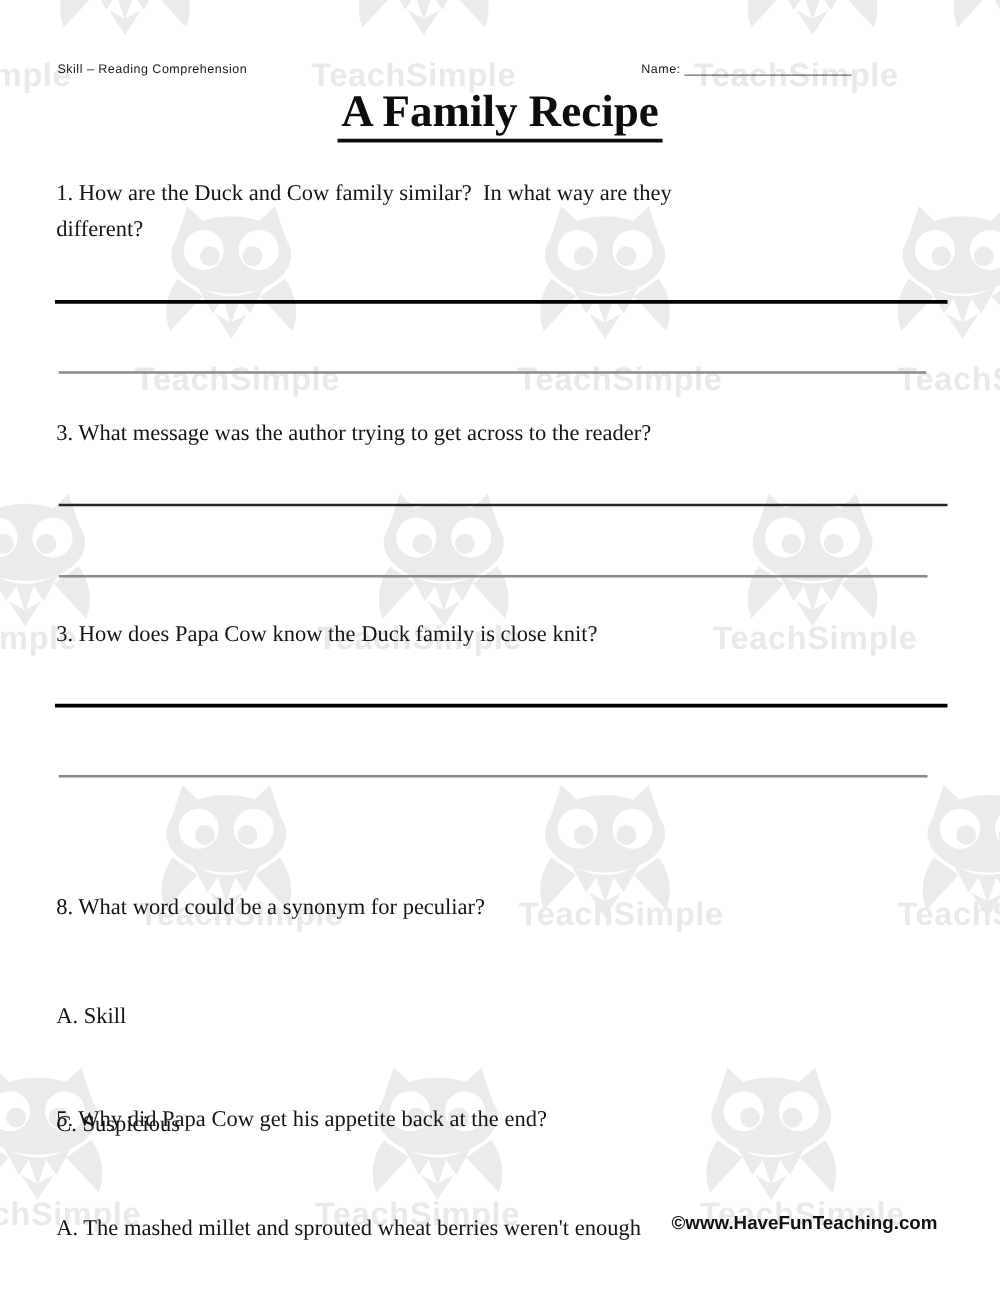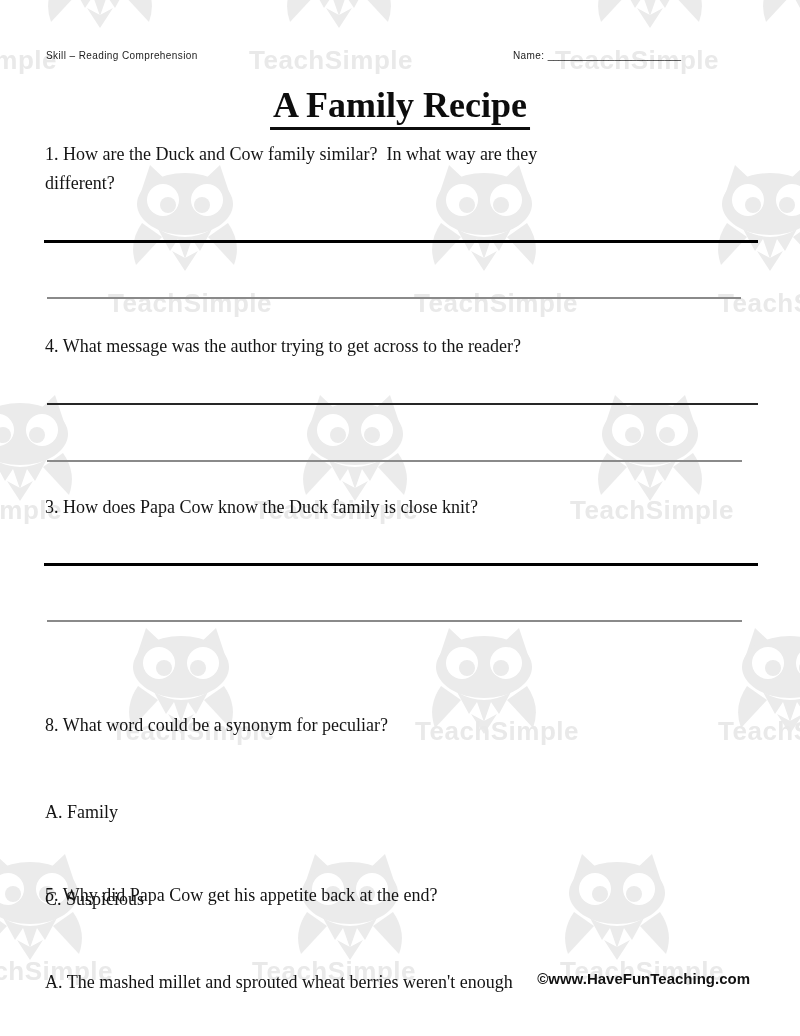--- a/index.html
+++ b/index.html
@@ -20,21 +20,21 @@
   .content { position:absolute; inset:0; z-index:1; }
   .hdr {
     position:absolute; top:50px;
     font-family:"Liberation Sans", sans-serif; font-size:10px;
     letter-spacing:0.4px; color:#1b1b1b;
   }
   #skill-label { left:46px; }
   #name-wrap { left:513px; }
   #name-blank { letter-spacing:0; color:#1b1b1b; }
   .title {
-    position:absolute; top:84px; left:50%; transform:translateX(-50%);
+    position:absolute; top:68px; left:50%; transform:translateX(-50%);
     font-family:"Liberation Serif", serif; font-weight:bold; font-size:36px;
     color:#0d0d0d; border-bottom:3px solid #0d0d0d; padding:0 3px 1px 3px;
     white-space:nowrap;
   }
   .q {
     position:absolute; left:45px; width:722px;
     font-size:18px; line-height:29px; color:#141414; white-space:pre-wrap;
   }
   .q .optline { white-space:pre-wrap; }
   .answer-line { position:absolute; }
@@ -348,33 +348,33 @@
     <div class="hdr" id="name-wrap"><span>Name:</span> <span id="name-blank">________________________</span></div>
 
     <div class="title">A Family Recipe</div>
 
     <div class="q" style="top:140px;">1. How are the Duck and Cow family similar?  In what way are they
 different?</div>
 
     <div class="answer-line line-thick" style="left:44px; top:240px; width:714px;"></div>
     <div class="answer-line line-thin" style="left:47px; top:297px; width:694px;"></div>
 
-    <div class="q" style="top:332px;">4. What message was the author trying to get across to the reader?</div>
+    <div class="q" style="top:332px;">3. What message was the author trying to get across to the reader?</div>
 
     <div class="answer-line line-mid" style="left:47px; top:403px; width:711px;"></div>
     <div class="answer-line line-thin" style="left:47px; top:460px; width:695px;"></div>
 
     <div class="q" style="top:493px;">3. How does Papa Cow know the Duck family is close knit?</div>
 
     <div class="answer-line line-thick" style="left:44px; top:563px; width:714px;"></div>
     <div class="answer-line line-thin" style="left:47px; top:620px; width:695px;"></div>
 
     <div class="q" style="top:653px;">
       <div>8. What word could be a synonym for peculiar?</div>
-      <div class="optline">A. Family</div>
+      <div class="optline">A. Skill</div>
       <div class="optline">C. Suspicious</div>
       
     </div>
 
     <div class="q" style="top:823px;">
       <div>5. Why did Papa Cow get his appetite back at the end?</div>
       <div class="optline">A. The mashed millet and sprouted wheat berries weren't enough</div>
       
       
       

